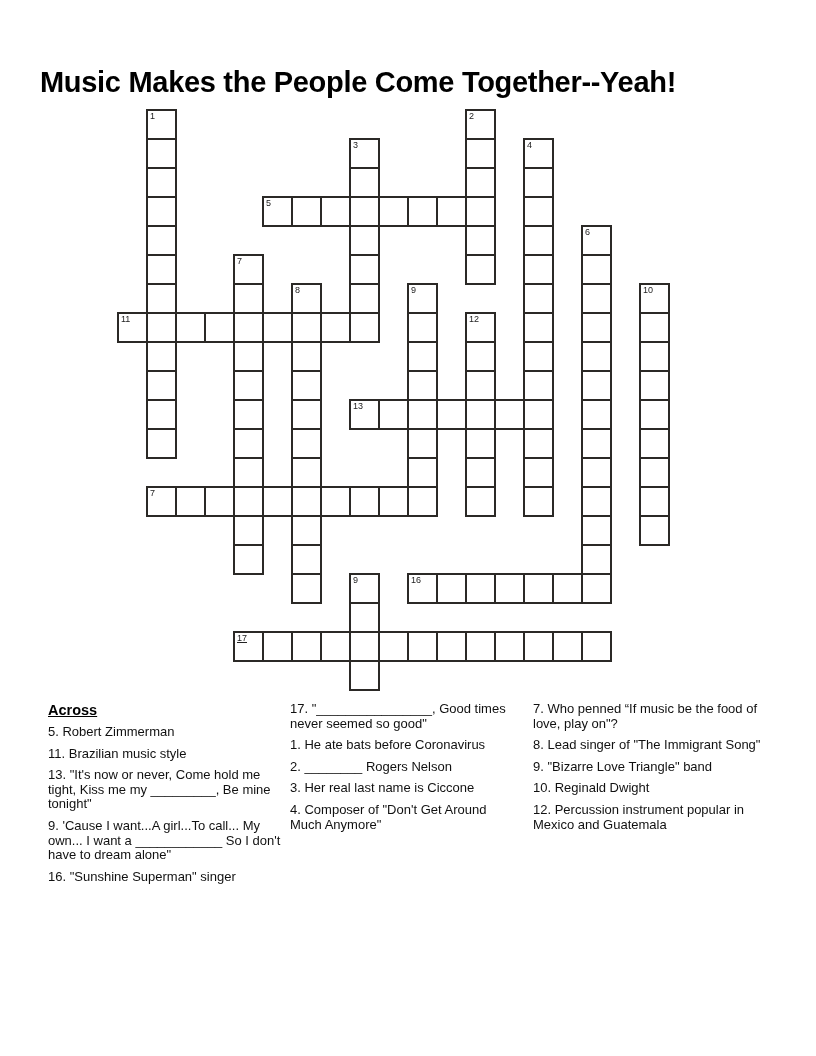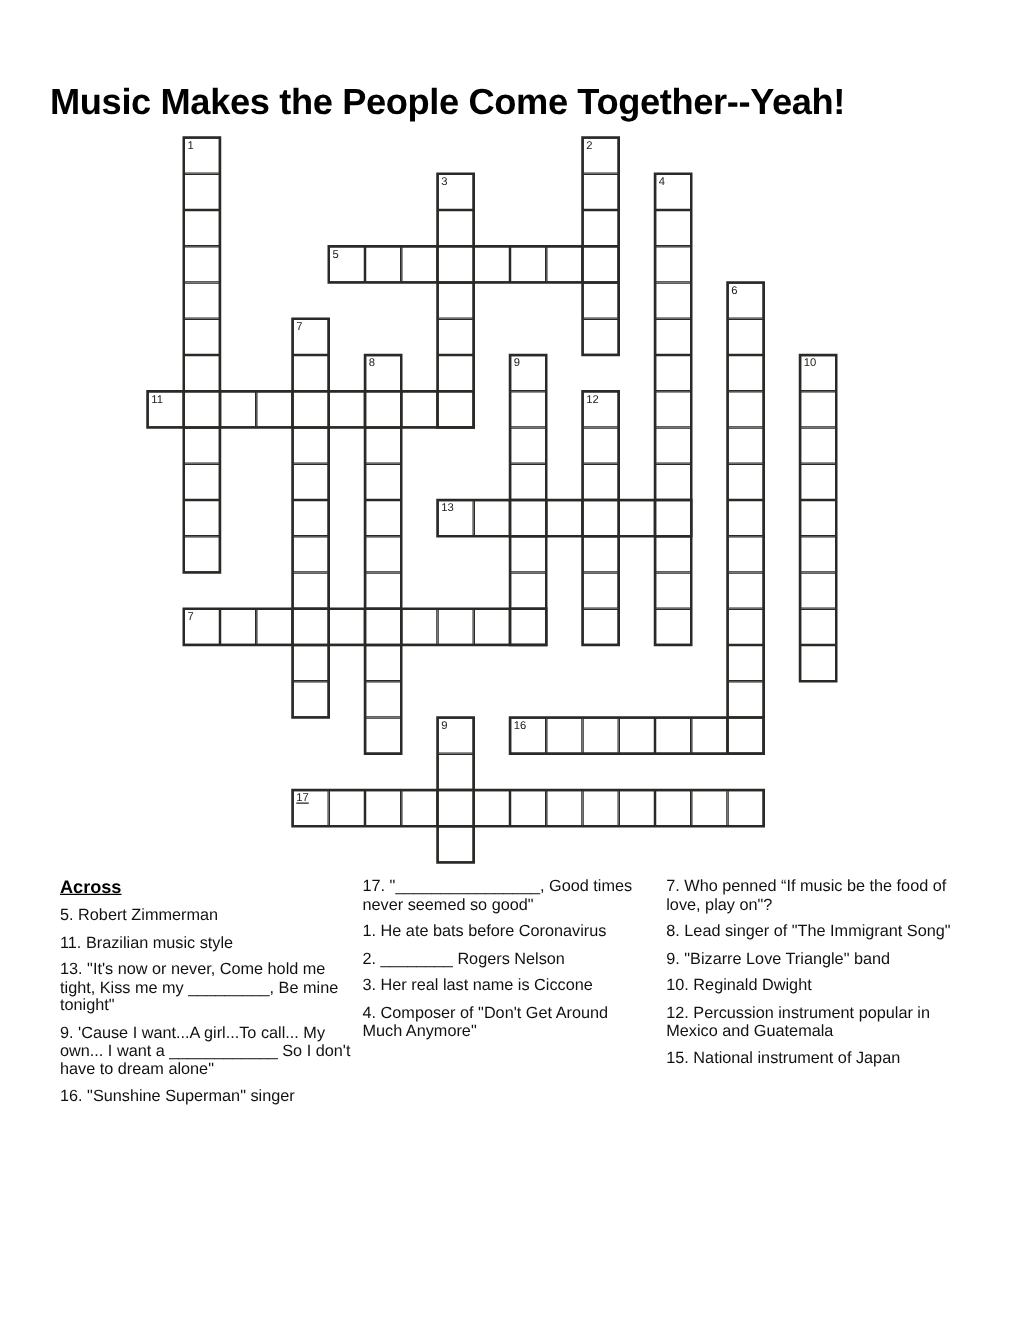--- a/index.html
+++ b/index.html
@@ -273,15 +273,14 @@
       <p class="clue"><span class="clue-num">2.</span> ________ Rogers Nelson</p>
       <p class="clue"><span class="clue-num">3.</span> Her real last name is Ciccone</p>
       <p class="clue"><span class="clue-num">4.</span> Composer of "Don't Get Around Much Anymore"</p>
     </div>
     <div class="clue-col" style="left: 533px; width: 240px;">
       <p class="clue"><span class="clue-num">7.</span> Who penned “If music be the food of love, play on"?</p>
       <p class="clue"><span class="clue-num">8.</span> Lead singer of "The Immigrant Song"</p>
       <p class="clue"><span class="clue-num">9.</span> "Bizarre Love Triangle" band</p>
       <p class="clue"><span class="clue-num">10.</span> Reginald Dwight</p>
       <p class="clue"><span class="clue-num">12.</span> Percussion instrument popular in Mexico and Guatemala</p>
-      <p class="clue"><span class="clue-num">15.</span> National instrument of Japan</p>
     </div>
   </div>
 
 </body></html>

